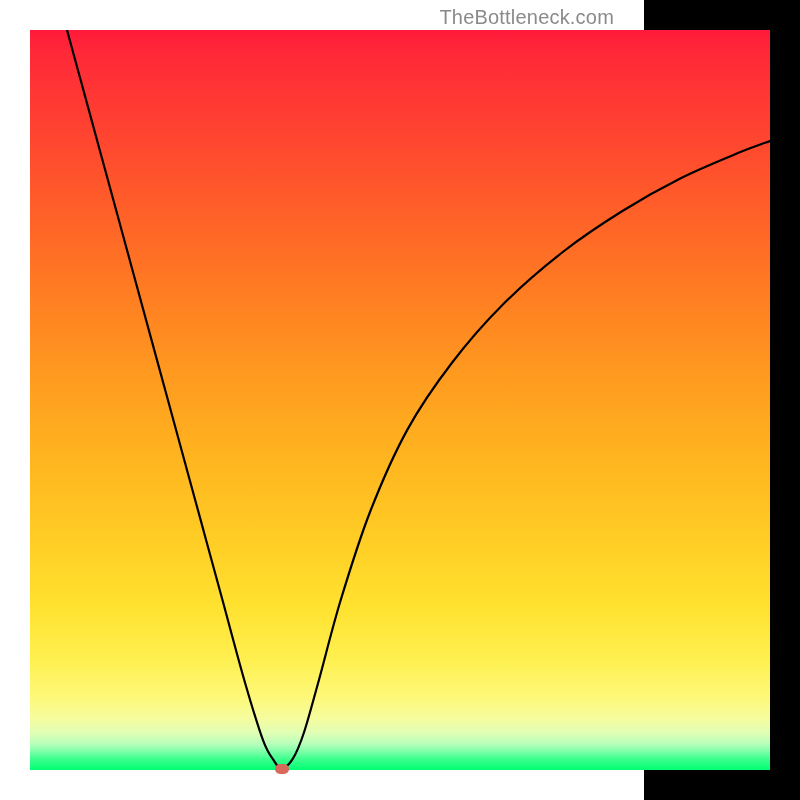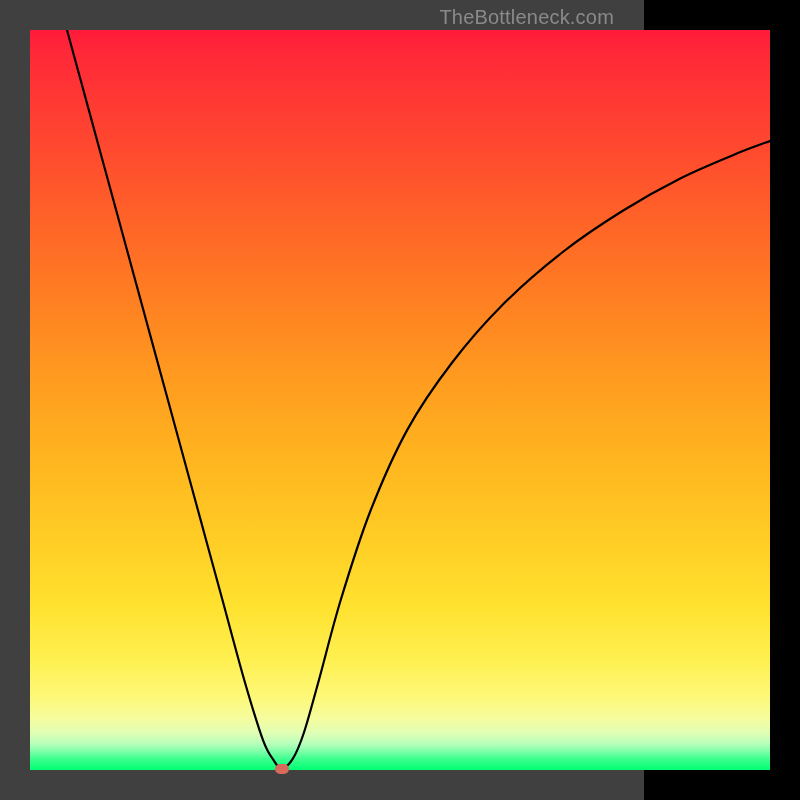--- a/index.html
+++ b/index.html
@@ -7,21 +7,21 @@
     padding: 0;
     width: 800px;
     height: 800px;
     background: #000000;
     overflow: hidden;
   }
   .chart-container {
     position: relative;
     width: 644px;
     height: 800px;
-    background: #404040;
+    background: #ffffff;
   }
   .plot-area {
     position: absolute;
     left: 30px;
     top: 30px;
     width: 740px;
     height: 740px;
     background: linear-gradient(to bottom,
       #ff1a3a 0%,
       #ff2838 3%,

